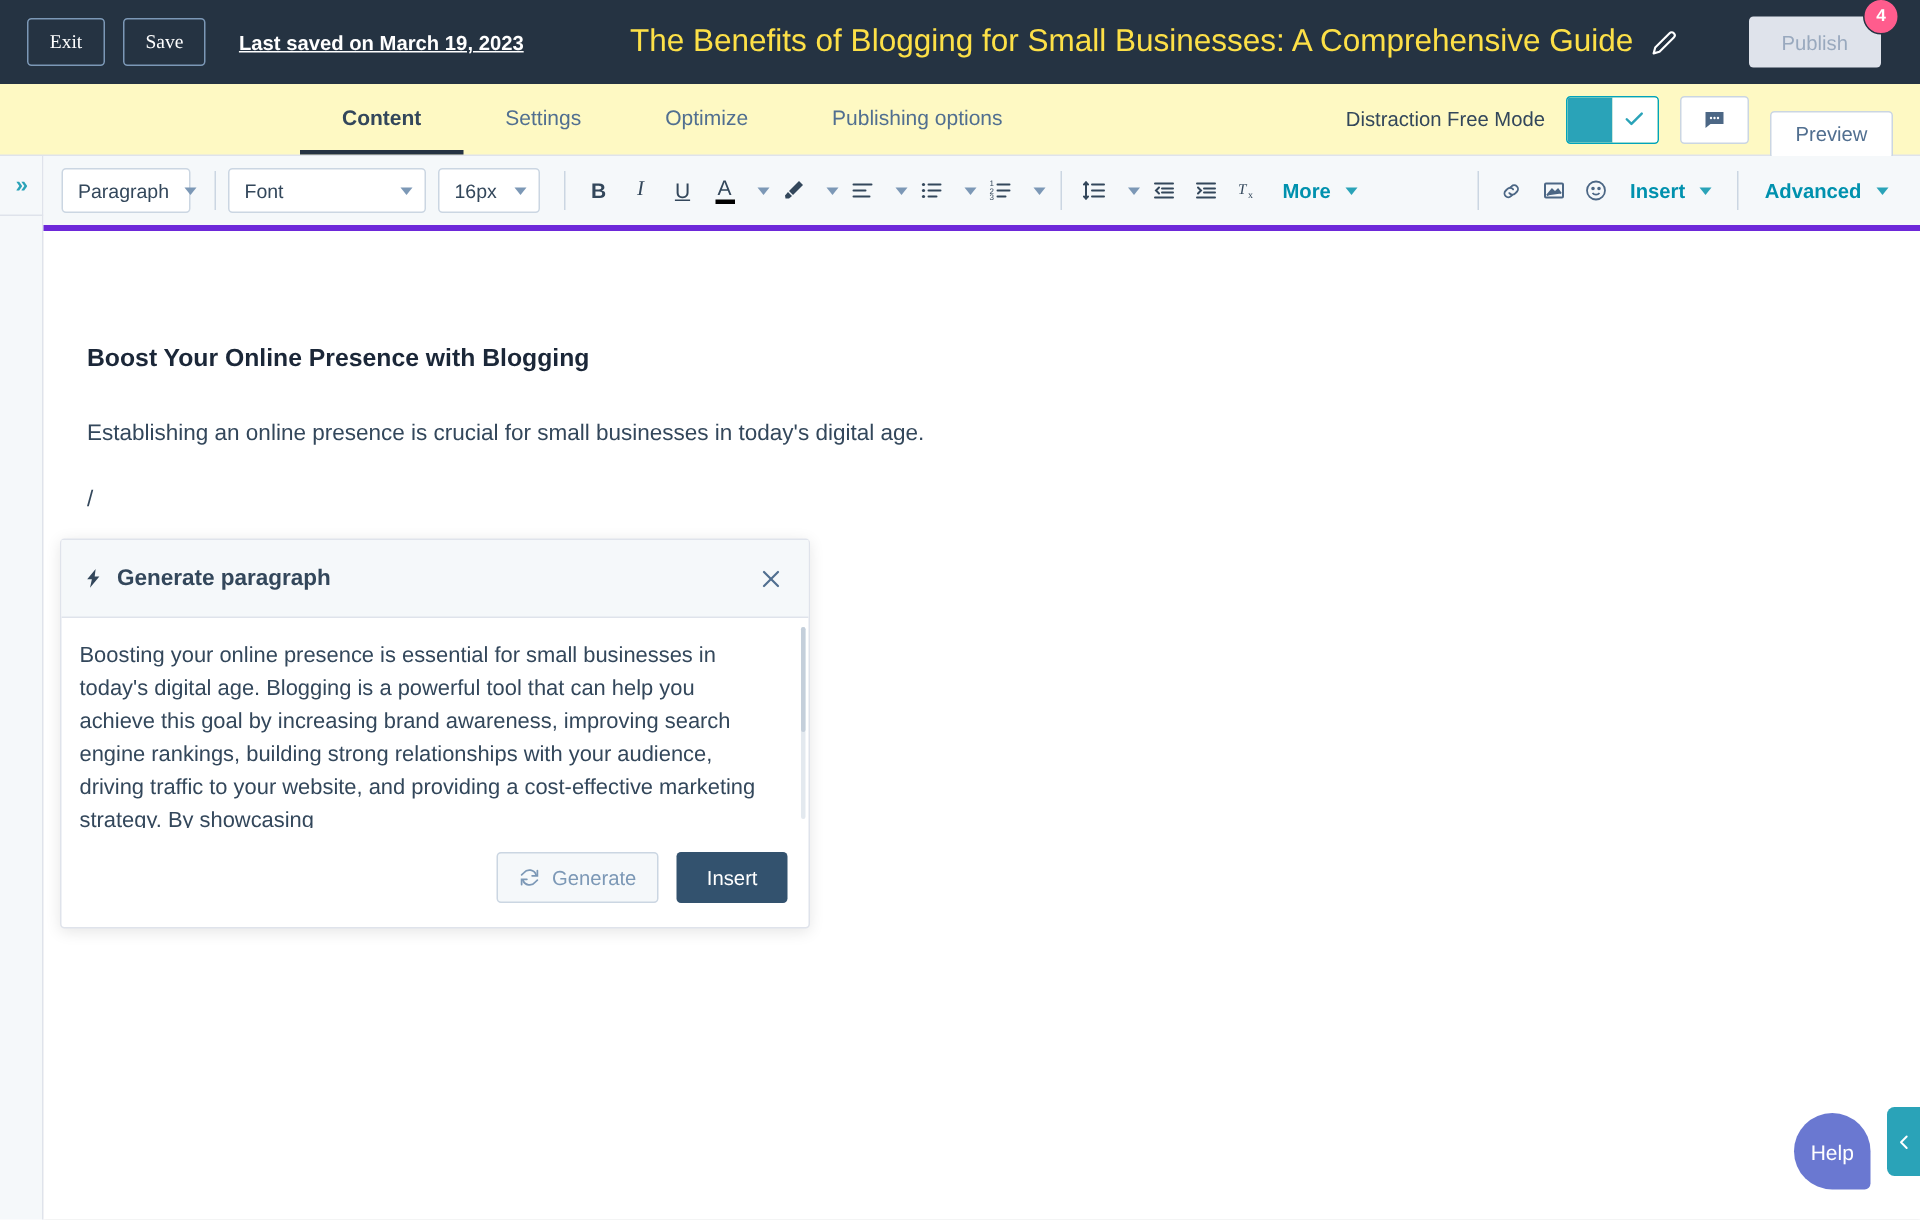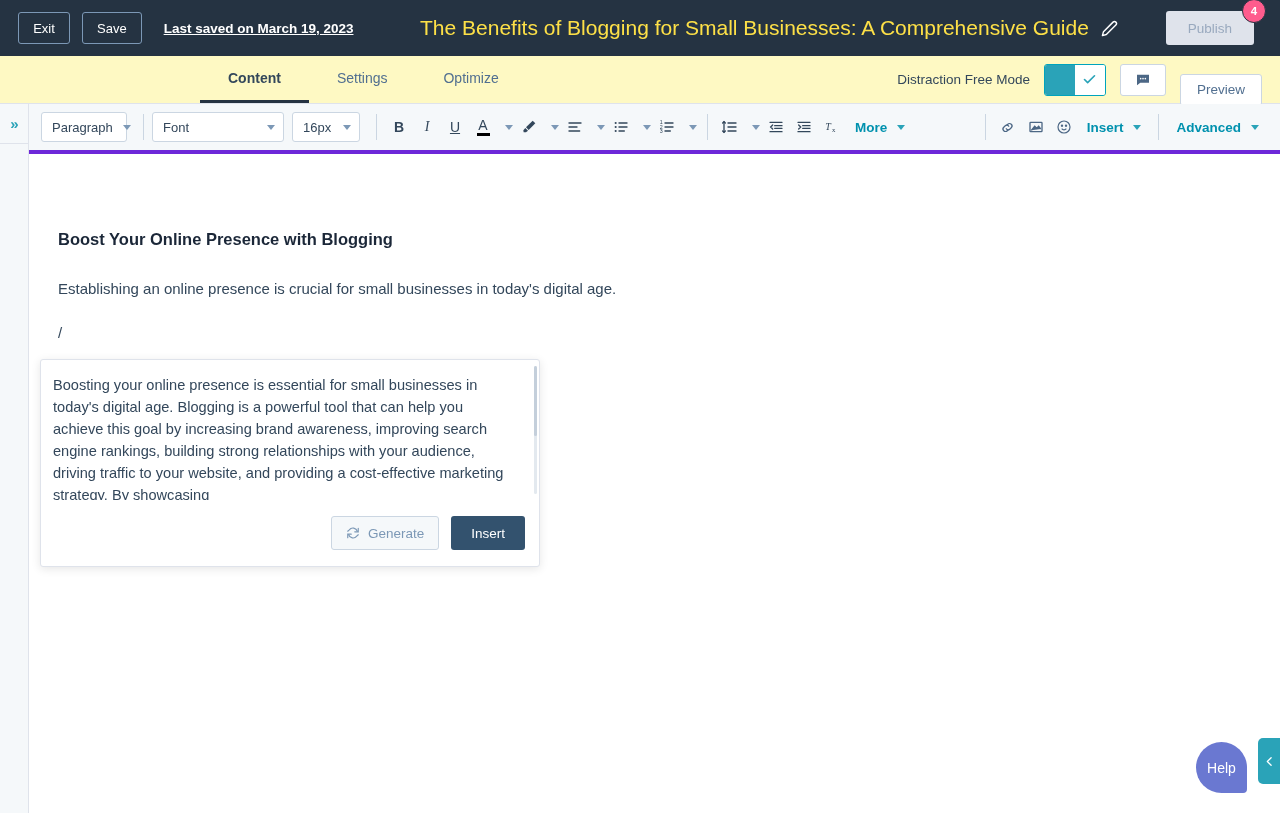--- a/index.html
+++ b/index.html
@@ -20,21 +20,21 @@
     padding: 0 18px;
   }
   .btn-ghost-dark {
     height: 32px; min-width: 52px;
     padding: 0 14px;
     border: 1px solid #7c98b6;
     border-radius: 3px;
     background: transparent;
     color: #ffffff;
     font-size: 13px;
-    font-family: Liberation Sans, sans-serif;
+    font-family: Liberation Serif, serif;
     cursor: pointer;
     display: flex; align-items: center; justify-content: center;
     margin-right: 12px;
   }
   .saved-link {
     color: #ffffff;
     font-size: 13.5px;
     font-weight: bold;
     text-decoration: underline;
     margin-left: 10px;
@@ -329,20 +329,21 @@
     <button class="btn-publish">Publish</button>
     <span class="badge">4</span>
   </div>
 </div>
 
 <div class="tabbar">
   <div class="tabs">
     <div class="tab active">Content</div>
     <div class="tab">Settings</div>
     <div class="tab">Optimize</div>
+    <div class="tab">Publishing options</div>
   </div>
 
   <div class="tabbar-right">
     <span class="dfm-label">Distraction Free Mode</span>
     <div class="toggle">
       <div class="toggle-fill"></div>
       <div class="toggle-knob">
         <svg width="15" height="15" viewBox="0 0 24 24" fill="none" stroke="#2aa3b8" stroke-width="2.6" stroke-linecap="round" stroke-linejoin="round">
           <polyline points="20 6 9 17 4 12"></polyline>
         </svg>
@@ -532,20 +533,34 @@
   </div>
 </div>
 
 <div class="canvas">
   <div class="sheet">
     <div class="doc-h2">Boost Your Online Presence with Blogging</div>
     <div class="doc-p">Establishing an online presence is crucial for small businesses in today's digital age.</div>
     <div class="doc-slash">/</div>
 
     <div class="genpanel">
+      <div class="gp-head">
+        <span class="gp-bolt">
+          <svg width="15" height="15" viewBox="0 0 24 24" fill="#33475b">
+            <path d="M14 2L5 13h5l-2 9 10-12h-5l1-8z"></path>
+          </svg>
+        </span>
+        <span class="gp-title">Generate paragraph</span>
+        <span class="gp-close">
+          <svg width="16" height="16" viewBox="0 0 24 24" stroke="#516f90" stroke-width="2.2" stroke-linecap="round">
+            <line x1="5" y1="5" x2="19" y2="19"></line>
+              <line x1="19" y1="5" x2="5" y2="19"></line>
+          </svg>
+        </span>
+      </div>
 
       <div class="gp-body">
         <p class="gp-text">Boosting your online presence is essential for small businesses in today's digital age. Blogging is a powerful tool that can help you achieve this goal by increasing brand awareness, improving search engine rankings, building strong relationships with your audience, driving traffic to your website, and providing a cost-effective marketing strategy. By showcasing</p>
         <div class="gp-scroll">
             <i></i>
           </div>
       </div>
 
       <div class="gp-foot">
         <button class="btn-generate">

